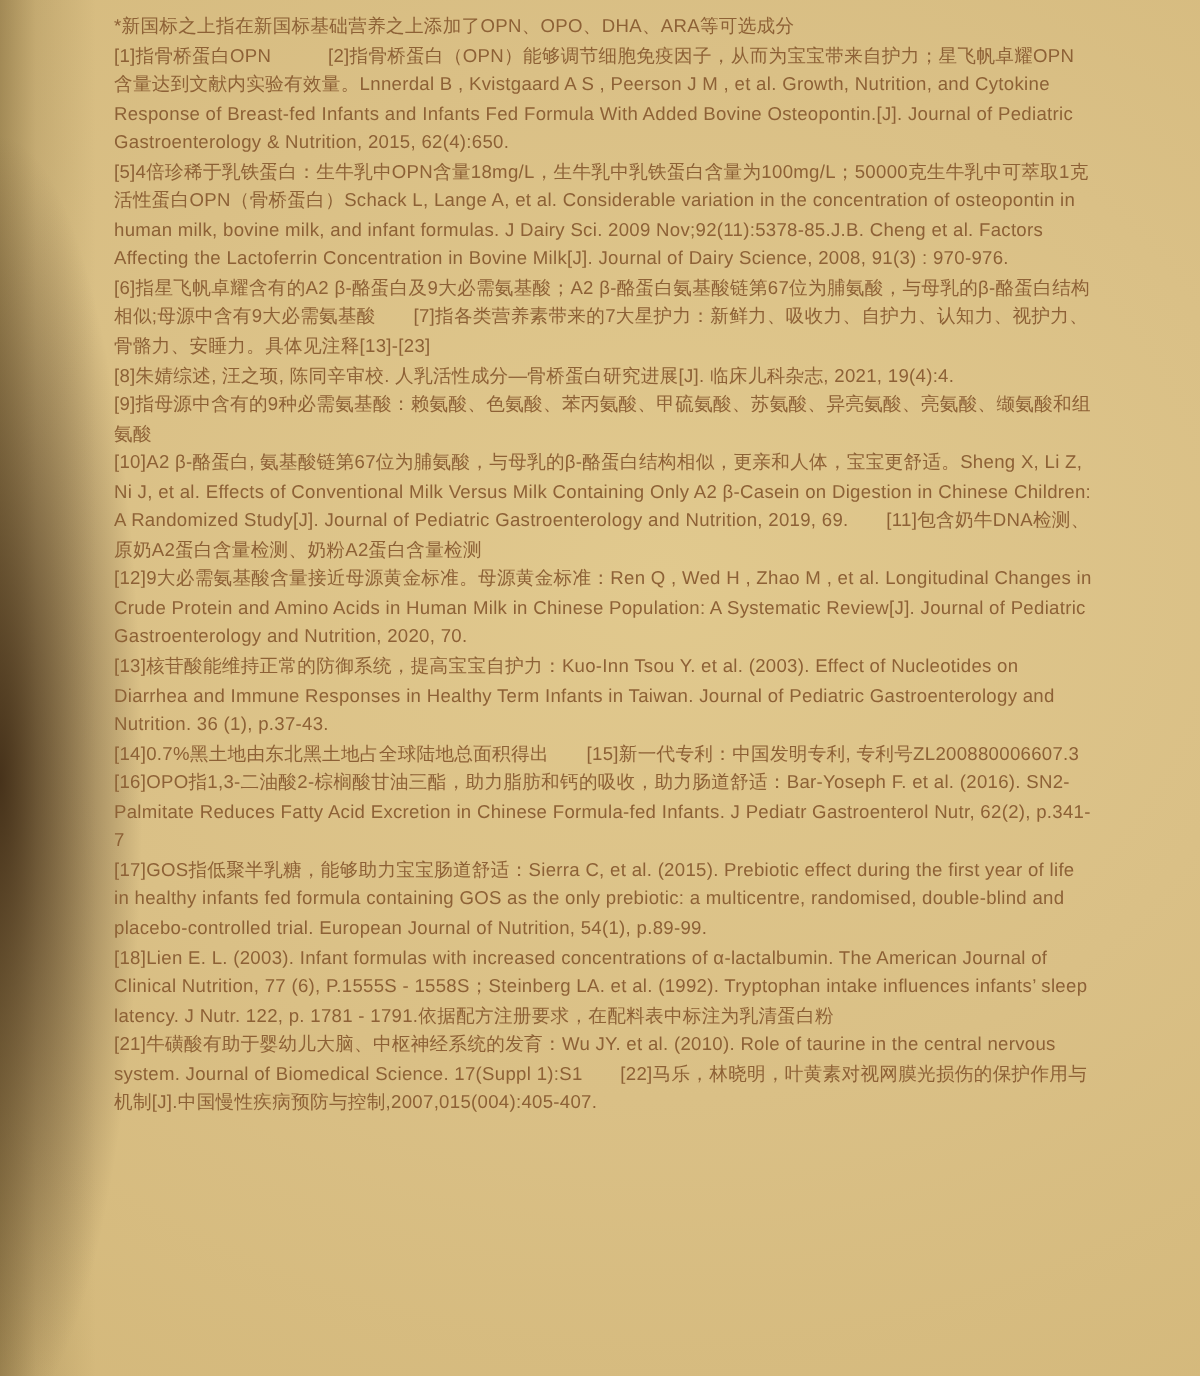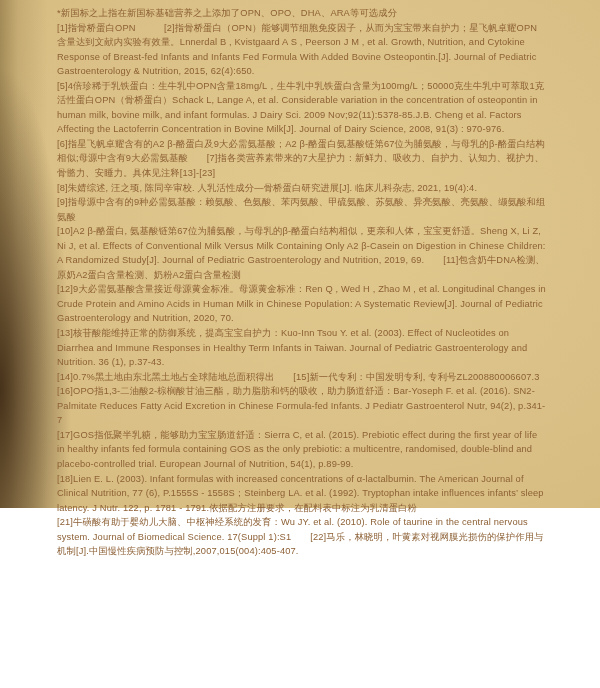--- a/index.html
+++ b/index.html
@@ -2,21 +2,21 @@
 <html><head>
 <meta charset="utf-8">
 <style>
   html, body { margin: 0; padding: 0; }
   body {
     width: 600px; height: 688px; overflow: hidden;
     font-family: "Liberation Sans", "DejaVu Sans", sans-serif;
   }
   .page {
     position: relative;
-    width: 600px; height: 508px;
+    width: 600px; height: 688px;
     background:
       radial-gradient(ellipse 95px 430px at 0px 390px, rgba(58,38,18,0.88) 0%, rgba(58,38,18,0.35) 45%, rgba(58,38,18,0) 75%),
       linear-gradient(to right, rgba(110,88,44,0.50) 0px, rgba(110,88,44,0.18) 18px, rgba(110,88,44,0) 48px),
       radial-gradient(ellipse 620px 520px at 55% 42%, #e1c98e 0%, #dac086 50%, #d3b779 100%);
   }
   .notes {
     position: absolute;
     left: 57px; top: 6px;
     width: 489px;
   }
@@ -39,18 +39,18 @@
       <p class="fn">*新国标之上指在新国标基础营养之上添加了OPN、OPO、DHA、ARA等可选成分</p>
       <p class="fn">[1]指骨桥蛋白OPN　　　[2]指骨桥蛋白（OPN）能够调节细胞免疫因子，从而为宝宝带来自护力；星飞帆卓耀OPN含量达到文献内实验有效量。Lnnerdal B , Kvistgaard A S , Peerson J M , et al. Growth, Nutrition, and Cytokine Response of Breast-fed Infants and Infants Fed Formula With Added Bovine Osteopontin.[J]. Journal of Pediatric Gastroenterology &amp; Nutrition, 2015, 62(4):650.</p>
       <p class="fn">[5]4倍珍稀于乳铁蛋白：生牛乳中OPN含量18mg/L，生牛乳中乳铁蛋白含量为100mg/L；50000克生牛乳中可萃取1克活性蛋白OPN（骨桥蛋白）Schack L, Lange A, et al. Considerable variation in the concentration of osteopontin in human milk, bovine milk, and infant formulas. J Dairy Sci. 2009 Nov;92(11):5378-85.J.B. Cheng et al. Factors Affecting the Lactoferrin Concentration in Bovine Milk[J]. Journal of Dairy Science, 2008, 91(3) : 970-976.</p>
       <p class="fn">[6]指星飞帆卓耀含有的A2 β-酪蛋白及9大必需氨基酸；A2 β-酪蛋白氨基酸链第67位为脯氨酸，与母乳的β-酪蛋白结构相似;母源中含有9大必需氨基酸　　[7]指各类营养素带来的7大星护力：新鲜力、吸收力、自护力、认知力、视护力、骨骼力、安睡力。具体见注释[13]-[23]</p>
       <p class="fn">[8]朱婧综述, 汪之顼, 陈同辛审校. 人乳活性成分—骨桥蛋白研究进展[J]. 临床儿科杂志, 2021, 19(4):4.</p>
       <p class="fn">[9]指母源中含有的9种必需氨基酸：赖氨酸、色氨酸、苯丙氨酸、甲硫氨酸、苏氨酸、异亮氨酸、亮氨酸、缬氨酸和组氨酸</p>
       <p class="fn">[10]A2 β-酪蛋白, 氨基酸链第67位为脯氨酸，与母乳的β-酪蛋白结构相似，更亲和人体，宝宝更舒适。Sheng X, Li Z, Ni J, et al. Effects of Conventional Milk Versus Milk Containing Only A2 β-Casein on Digestion in Chinese Children: A Randomized Study[J]. Journal of Pediatric Gastroenterology and Nutrition, 2019, 69.　　[11]包含奶牛DNA检测、原奶A2蛋白含量检测、奶粉A2蛋白含量检测</p>
       <p class="fn">[12]9大必需氨基酸含量接近母源黄金标准。母源黄金标准：Ren Q , Wed H , Zhao M , et al. Longitudinal Changes in Crude Protein and Amino Acids in Human Milk in Chinese Population: A Systematic Review[J]. Journal of Pediatric Gastroenterology and Nutrition, 2020, 70.</p>
       <p class="fn">[13]核苷酸能维持正常的防御系统，提高宝宝自护力：Kuo-Inn Tsou Y. et al. (2003). Effect of Nucleotides on Diarrhea and Immune Responses in Healthy Term Infants in Taiwan. Journal of Pediatric Gastroenterology and Nutrition. 36 (1), p.37-43.</p>
       <p class="fn">[14]0.7%黑土地由东北黑土地占全球陆地总面积得出　　[15]新一代专利：中国发明专利, 专利号ZL200880006607.3</p>
-      <p class="fn">[16]OPO指1,3-二油酸2-棕榈酸甘油三酯，助力脂肪和钙的吸收，助力肠道舒适：Bar-Yoseph F. et al. (2016). SN2-Palmitate Reduces Fatty Acid Excretion in Chinese Formula-fed Infants. J Pediatr Gastroenterol Nutr, 94(2), p.341-7</p>
+      <p class="fn">[16]OPO指1,3-二油酸2-棕榈酸甘油三酯，助力脂肪和钙的吸收，助力肠道舒适：Bar-Yoseph F. et al. (2016). SN2-Palmitate Reduces Fatty Acid Excretion in Chinese Formula-fed Infants. J Pediatr Gastroenterol Nutr, 62(2), p.341-7</p>
       <p class="fn">[17]GOS指低聚半乳糖，能够助力宝宝肠道舒适：Sierra C, et al. (2015). Prebiotic effect during the first year of life in healthy infants fed formula containing GOS as the only prebiotic: a multicentre, randomised, double-blind and placebo-controlled trial. European Journal of Nutrition, 54(1), p.89-99.</p>
       <p class="fn">[18]Lien E. L. (2003). Infant formulas with increased concentrations of α-lactalbumin. The American Journal of Clinical Nutrition, 77 (6), P.1555S - 1558S；Steinberg LA. et al. (1992). Tryptophan intake influences infants’ sleep latency. J Nutr. 122, p. 1781 - 1791.依据配方注册要求，在配料表中标注为乳清蛋白粉</p>
       <p class="fn">[21]牛磺酸有助于婴幼儿大脑、中枢神经系统的发育：Wu JY. et al. (2010). Role of taurine in the central nervous system. Journal of Biomedical Science. 17(Suppl 1):S1　　[22]马乐，林晓明，叶黄素对视网膜光损伤的保护作用与机制[J].中国慢性疾病预防与控制,2007,015(004):405-407.</p>
     </div>
 </div>
 
 </body></html>

